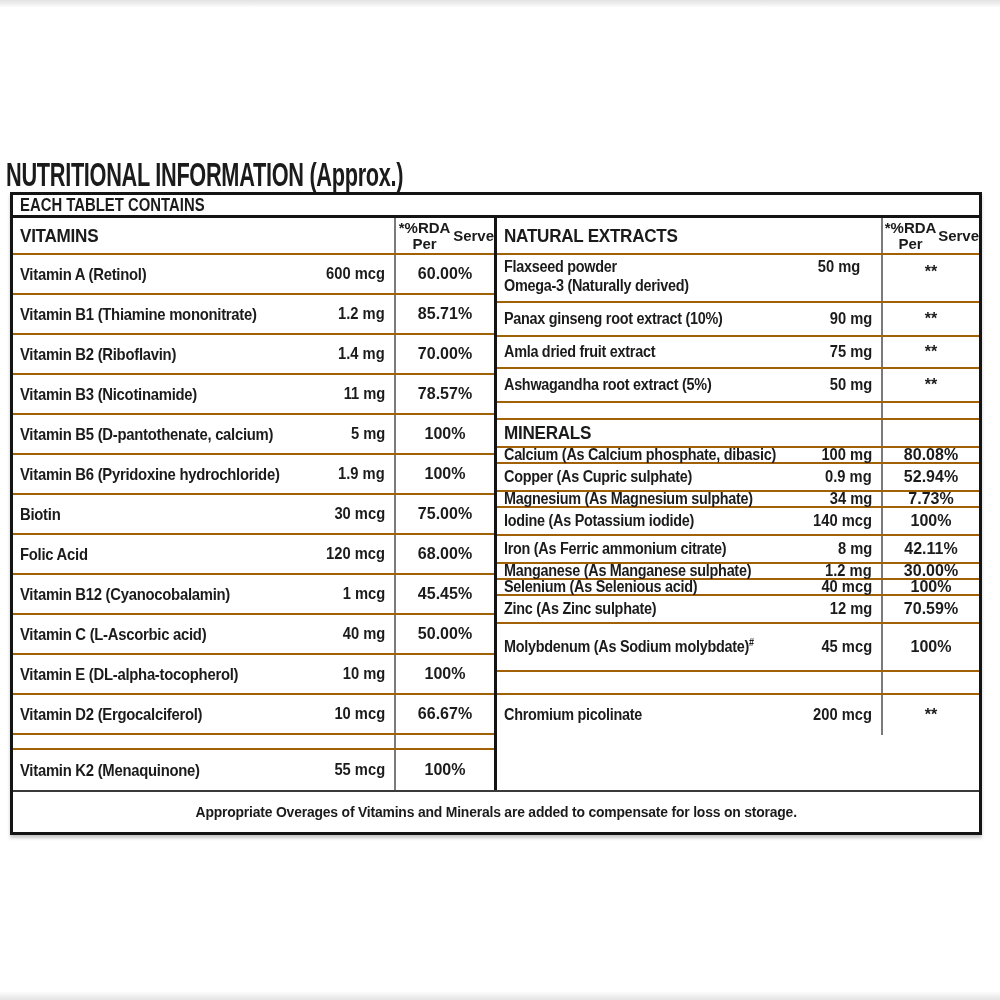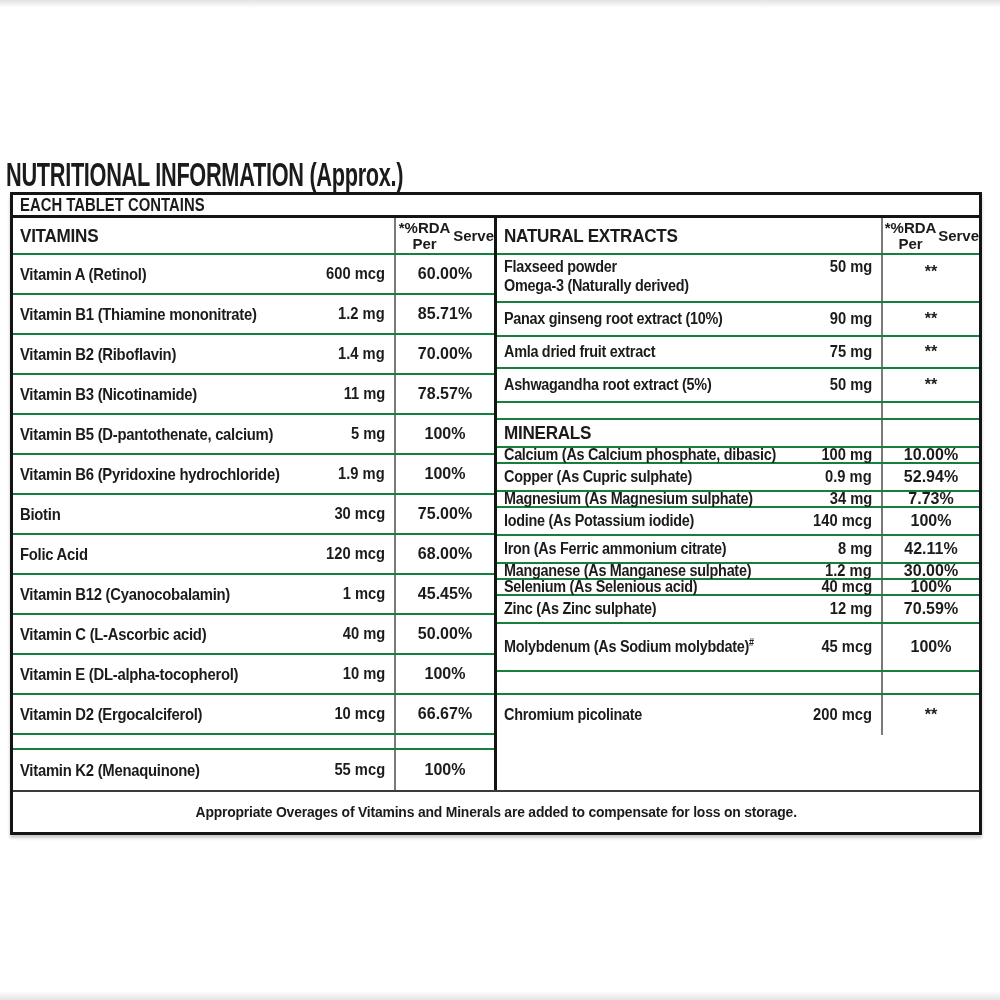--- a/index.html
+++ b/index.html
@@ -32,42 +32,42 @@
   .etc-row { height: 23px; border-bottom: 3px solid #141414;
     display: flex; align-items: center; padding-left: 7px; }
   .etc-text { font-size: 17.5px; font-weight: 700; white-space: nowrap;
     transform: scaleX(0.85); transform-origin: left center; }
 
   .cols { display: flex; align-items: stretch; }
   .col-left { width: 484px; border-right: 3px solid #141414;
     display: flex; flex-direction: column; }
   .col-right { flex: 1; display: flex; flex-direction: column; }
 
-  .row { display: flex; align-items: stretch; border-bottom: 2px solid #15803d; }
+  .row { display: flex; align-items: stretch; border-bottom: 2px solid #a16207; }
   .cell-name { flex: 1; min-width: 0; display: flex; align-items: center;
     justify-content: space-between; padding: 0 9px 0 7px; }
   .cell-rda { width: 100px; flex: none; border-left: 2px solid #7a7a7a;
     display: flex; align-items: center; justify-content: center;
     font-weight: 700; font-size: 16px; text-align: center; }
   .col-right .cell-rda { width: 98px; }
 
   .nm { font-size: 16.5px; font-weight: 700; letter-spacing: -0.3px;
     white-space: nowrap; transform: scaleX(0.9); transform-origin: left center; }
   .col-right .nm { font-size: 16px; }
   .amt { font-size: 16px; font-weight: 700; white-space: nowrap;
     transform: scaleX(0.92); transform-origin: right center; padding-left: 6px; }
   .sup-mark { font-size: 10px; vertical-align: super; }
 
   .hd { height: 37px; }
   .sec-name { font-size: 19px !important; }
   .rda-hd { flex-direction: row; justify-content: center;
     line-height: 1.02; font-size: 15px; }
 
   .h40 { height: 40px; }
-  .h48 { height: 48px; }
+  .h48 { height: 48px; gap: 12px; }
   .h34 { height: 34px; }
   .h32 { height: 32px; }
   .h29 { height: 16px; }
   .h28 { height: 28px; }
   .h51 { height: 48px; }
   .sp15 { height: 15px; }
   .sp17 { height: 17px; }
   .sp23 { height: 23px; }
   .last { border-bottom: none; }
 
@@ -257,21 +257,21 @@
             <span class="nm sec-name">MINERALS</span>
           </div>
           <div class="cell-rda"></div>
         </div>
 
         <div class="row h29">
           <div class="cell-name">
             <span class="nm">Calcium (As Calcium phosphate, dibasic)</span>
             <span class="amt">100 mg</span>
           </div>
-          <div class="cell-rda">10.00%</div>
+          <div class="cell-rda">80.08%</div>
         </div>
         <div class="row h28">
           <div class="cell-name">
             <span class="nm">Copper (As Cupric sulphate)</span>
             <span class="amt">0.9 mg</span>
           </div>
           <div class="cell-rda">52.94%</div>
         </div>
         <div class="row h29">
           <div class="cell-name">

